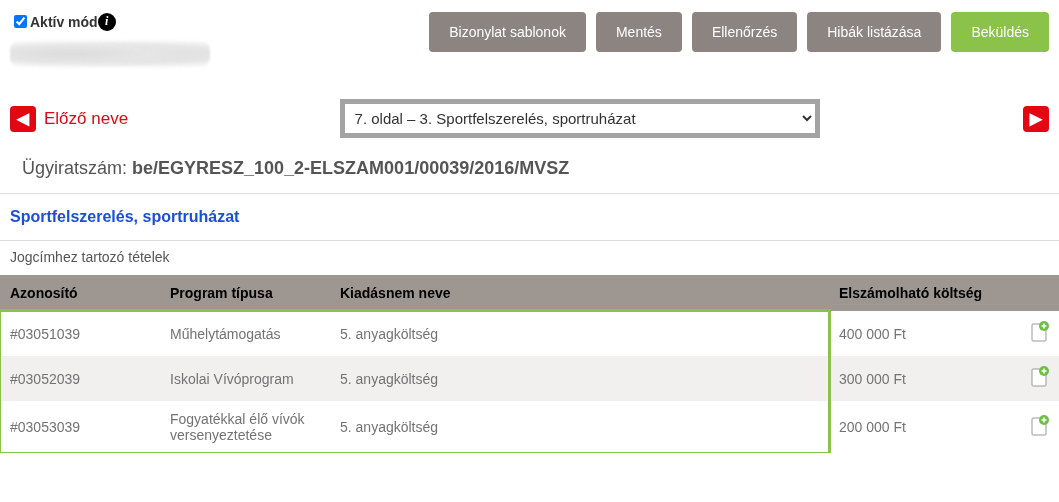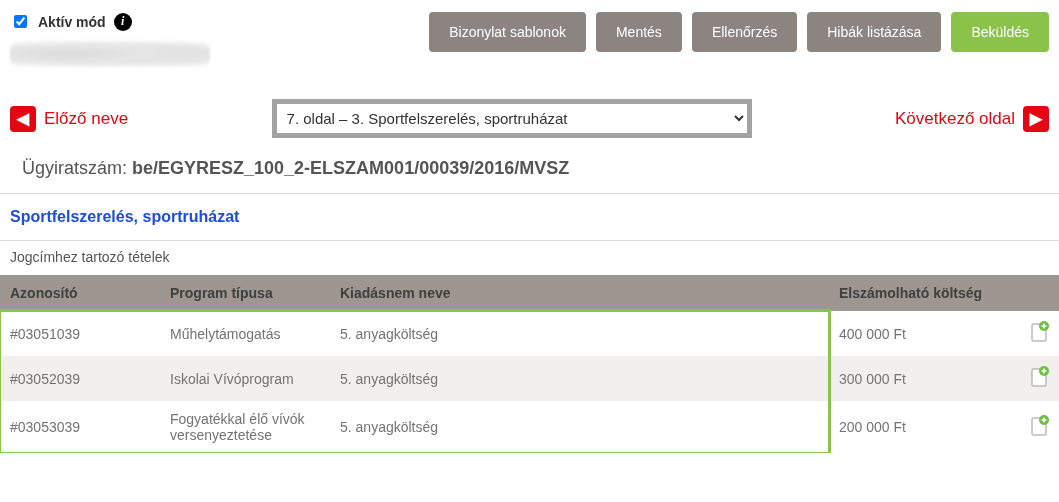--- a/index.html
+++ b/index.html
@@ -18,21 +18,20 @@
     justify-content: space-between;
   }
   .left-top {
     display: flex;
     flex-direction: column;
     gap: 8px;
   }
   .aktiv-mod {
     display: flex;
     align-items: center;
-    gap: 8px;
     font-weight: bold;
     color: #333;
   }
   .info-icon {
     display: inline-flex;
     width: 18px; height: 18px;
     background: #000;
     border-radius: 50%;
     color: #fff;
     font-family: Georgia, serif;
@@ -131,21 +130,21 @@
     font-size: 14px;
     color: #555;
     padding: 8px 2px 10px 10px;
   }
   table.items {
     width: 100%;
     border-collapse: collapse;
   }
   table.items thead th {
     background: #9e9691;
-    color: #404040;
+    color: #000000;
     text-align: left;
     font-weight: bold;
     padding: 10px 10px;
     font-size: 14px;
   }
   table.items tbody td {
     padding: 10px 10px;
     font-size: 14px;
     color: #737373;
     vertical-align: middle;
@@ -189,21 +188,20 @@
 
 <div class="pager-row">
   <div class="pager-left">
     <button class="pager-btn">◀</button>
     <span class="pager-link">Előző neve</span>
   </div>
   <select class="page-select">
     <option selected="">7. oldal – 3. Sportfelszerelés, sportruházat</option>
   </select>
   <div class="pager-right">
-    <span class="pager-link">Következő oldal</span>
     <button class="pager-btn">▶</button>
   </div>
 </div>
 
 <div class="file-ref">
   <span class="label">Ügyiratszám: </span><span class="value">be/EGYRESZ_100_2-ELSZAM001/00039/2016/MVSZ</span>
 </div>
 
 <div class="divider"></div>
 <div class="section-title">Sportfelszerelés, sportruházat</div>

